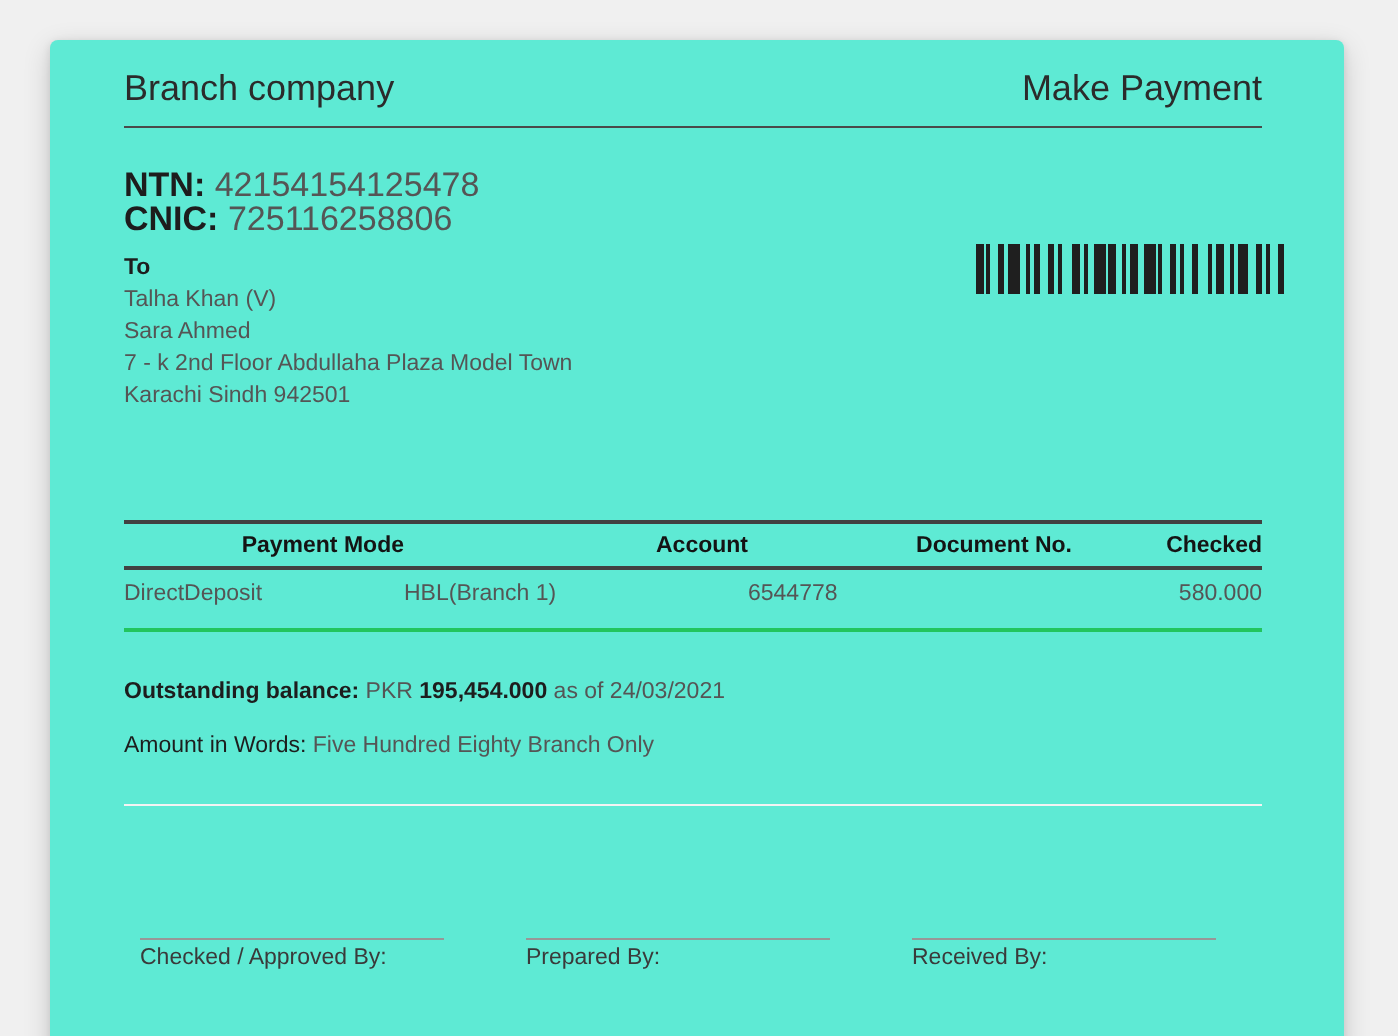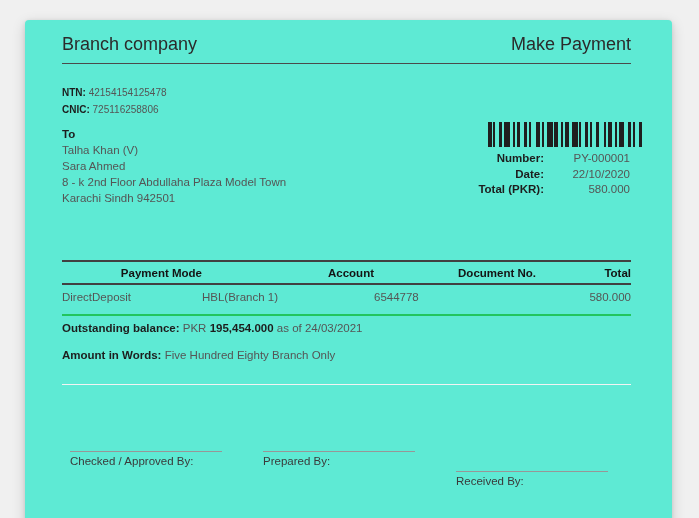--- a/index.html
+++ b/index.html
@@ -21,21 +21,21 @@
     padding: 14px 41px 0 37px;
     overflow: hidden;
   }
   
   .header { display: flex; justify-content: space-between; align-items: baseline; }
   .company, .doc-title { font-size: 18px; color: #2b2b2b; }
   .header-rule { border-bottom: 1px solid #4a4a4a; margin-top: 8px; }
 
   
   .top-row { display: flex; justify-content: space-between; margin-top: 21px; }
-  .id-row { font-size: 10px; line-height: 15px; margin-bottom: 2px; }
+  .id-row { font-size: 17px; line-height: 15px; margin-bottom: 2px; }
   .lbl { font-weight: bold; color: #1d1d1d; }
   .val { color: #555; }
   .recipient { margin-top: 9px; font-size: 11.5px; color: #555; line-height: 16px; }
   .to-label { font-weight: bold; color: #1d1d1d; }
 
   .right-col { width: 156px; margin-top: 37px; flex-shrink: 0; }
   .barcode {
     width: 154px; height: 25px;
     display: flex; align-items: stretch;
     margin-left: auto; margin-right: -11px;
@@ -53,30 +53,30 @@
   table.pay-table tbody tr { border-bottom: 2px solid #22c55e; }
   table.pay-table th {
     font-size: 11.5px; font-weight: bold; color: #141414;
     text-align: right; padding: 5px 0 4px;
   }
   table.pay-table td { font-size: 11.5px; color: #555; padding: 6px 0 11px; }
   .col-mode { width: 140px; } .col-account { width: 172px; } .col-doc { width: 162px; }
   th.num, td.num { text-align: right; }
 
   
-  .balance-line { margin-top: 6px; font-size: 11.5px; color: #555; }
+  .balance-line { margin-top: 24px; font-size: 11.5px; color: #555; }
   .balance-line .strong { font-weight: bold; color: #1d1d1d; }
   .words-line { margin-top: 15px; font-size: 11.5px; color: #555; }
-  .words-line .strong { font-weight: bold; color: #1d1d1d; text-align: center; }
+  .words-line .strong { font-weight: normal; color: #1d1d1d; text-align: center; }
   .faint-rule { border-bottom: 1px solid #f3f3f3; margin-top: 23px; }
 
   
   .signatures { display: flex; margin-top: 66px; padding-left: 8px; }
   .sig-col { width: 152px; margin-right: 41px; border-top: 1px solid #979797; padding-top: 3px; }
-  .sig-col:last-child { margin-right: 0; margin-top: 20px; }
+  .sig-col:last-child { margin-right: 0; }
   .sig-label { font-size: 11.5px; color: #3a3a3a; }
 </style>
 </head>
 <body>
 
 <div class="paper">
 
   <div class="header">
     <div class="company">Branch company</div>
     <div class="doc-title">Make Payment</div>
@@ -90,21 +90,21 @@
         <span class="val">42154154125478</span>
       </div>
       <div class="id-row">
         <span class="lbl">CNIC:</span>
         <span class="val">725116258806</span>
       </div>
       <div class="recipient">
         <div class="to-label">To</div>
         <div>Talha Khan (V)</div>
         <div>Sara Ahmed</div>
-        <div>8 - k 2nd Floor Abdullaha Plaza Model Town</div>
+        <div>7 - k 2nd Floor Abdullaha Plaza Model Town</div>
         <div>Karachi Sindh 942501</div>
       </div>
     </div>
 
     <div class="right-col">
       <div class="barcode" id="barcode">
           <div class="bar" style="flex-grow: 2;"></div>
           <div class="gap" style="flex-grow: 1;"></div>
           <div class="bar" style="flex-grow: 1;"></div>
           <div class="gap" style="flex-grow: 2;"></div>
@@ -149,44 +149,30 @@
           <div class="bar" style="flex-grow: 1;"></div>
           <div class="gap" style="flex-grow: 1;"></div>
           <div class="bar" style="flex-grow: 3;"></div>
           <div class="gap" style="flex-grow: 2;"></div>
           <div class="bar" style="flex-grow: 2;"></div>
           <div class="gap" style="flex-grow: 1;"></div>
           <div class="bar" style="flex-grow: 1;"></div>
           <div class="gap" style="flex-grow: 2;"></div>
           <div class="bar" style="flex-grow: 2;"></div>
         </div>
-      <div class="summary">
-        <div class="summary-row">
-          <span class="summary-label">Number:</span>
-          <span class="summary-value">PY-000001</span>
-        </div>
-        <div class="summary-row">
-          <span class="summary-label">Date:</span>
-          <span class="summary-value">22/10/2020</span>
-        </div>
-        <div class="summary-row">
-          <span class="summary-label">Total (PKR):</span>
-          <span class="summary-value">580.000</span>
-        </div>
-      </div>
     </div>
   </div>
 
   <table class="pay-table">
     <thead>
       <tr>
         <th class="col-mode">Payment Mode</th>
         <th class="col-account">Account</th>
         <th class="col-doc">Document No.</th>
-        <th class="num">Total</th>
+        <th class="num">Checked</th>
       </tr>
     </thead>
     <tbody>
       <tr>
         <td>DirectDeposit</td>
         <td>HBL(Branch 1)</td>
         <td>6544778</td>
         <td class="num">580.000</td>
       </tr>
     </tbody>

